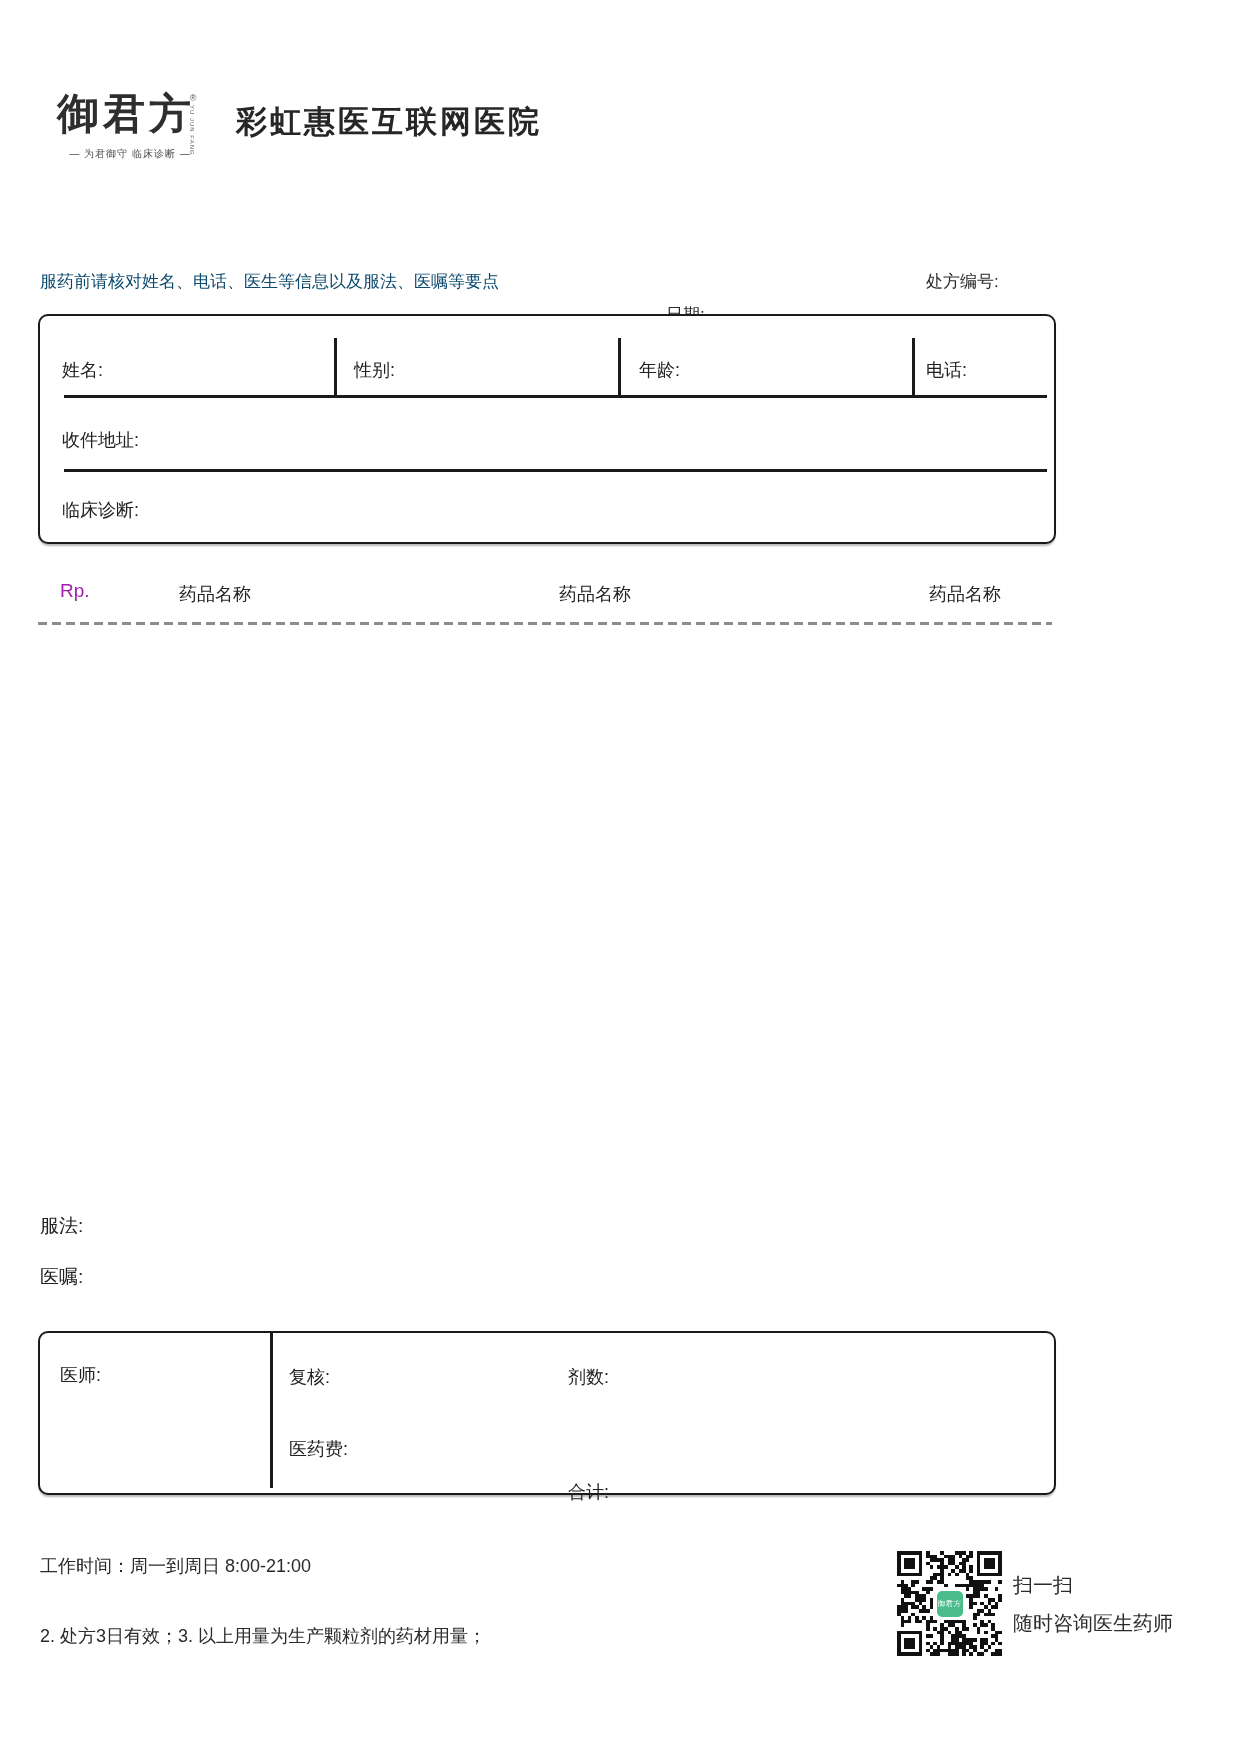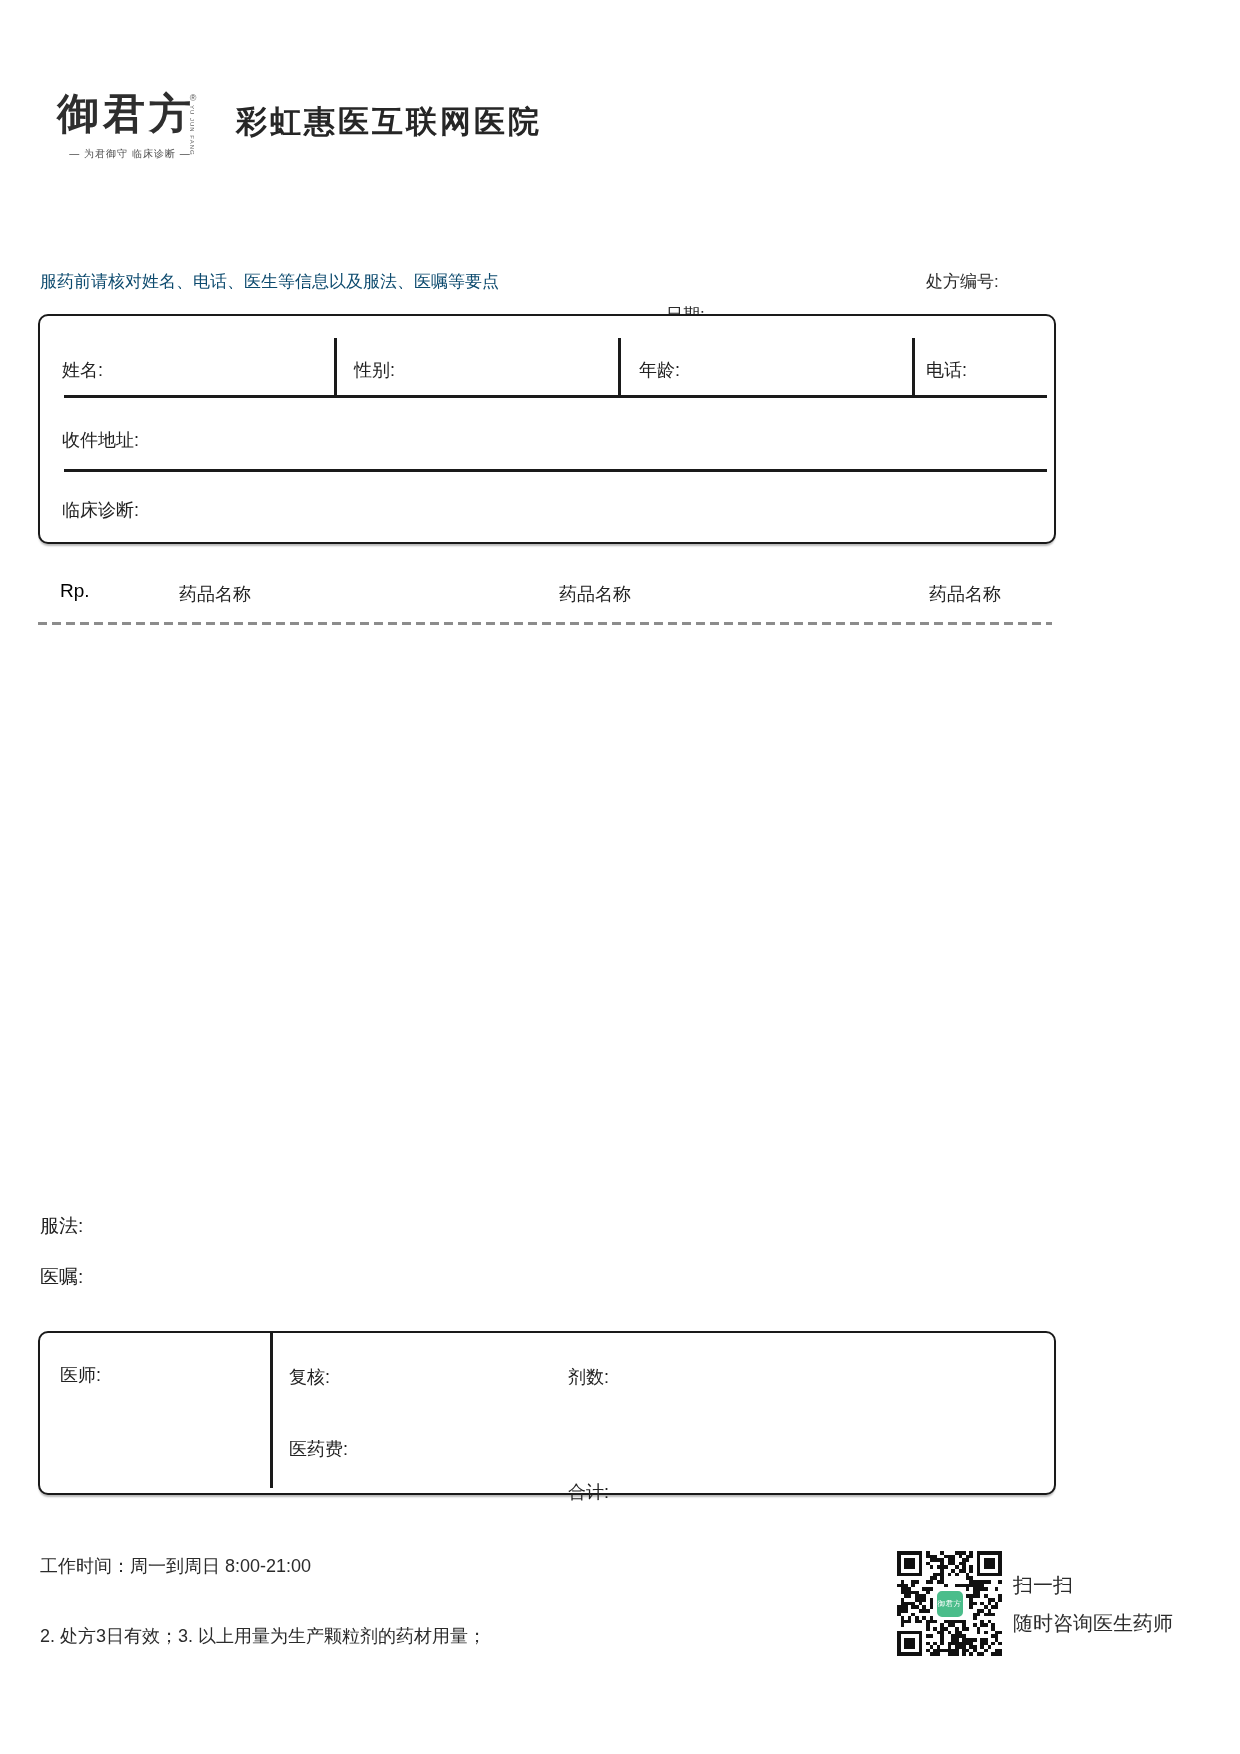--- a/index.html
+++ b/index.html
@@ -44,21 +44,21 @@
     box-shadow:0 3px 2px -1px rgba(0,0,0,0.28);
   }
   .patient-box{left:38px;top:314px;width:1014px;height:226px;}
   .sig-box{left:38px;top:1331px;width:1014px;height:160px;}
 
   .vline{width:2.5px;background:#1a1a1a;}
   .hline{height:2.5px;background:#1a1a1a;}
   .box-label{font-size:18px;color:#222;white-space:nowrap;}
 
   
-  .rp{left:60px;top:580px;font-size:19px;color:#000000;}
+  .rp{left:60px;top:580px;font-size:19px;color:#a21caf;}
   .colhead{top:582px;font-size:18px;color:#222;margin-left:39px;}
 
   .dashed-line{
     left:38px;top:622px;width:1014px;height:3px;
     background:repeating-linear-gradient(90deg,#8c8c8c 0 9px,transparent 9px 14px);
   }
 
   .usage{left:40px;top:1213px;font-size:19px;color:#222;}
   .advice{left:40px;top:1264px;font-size:19px;color:#222;}
 

